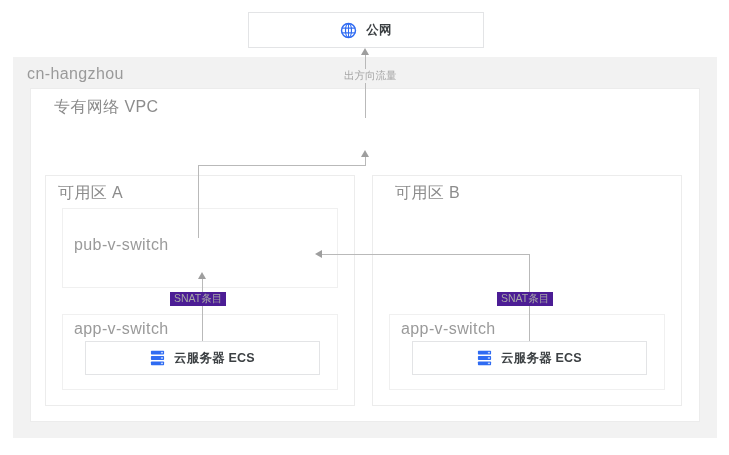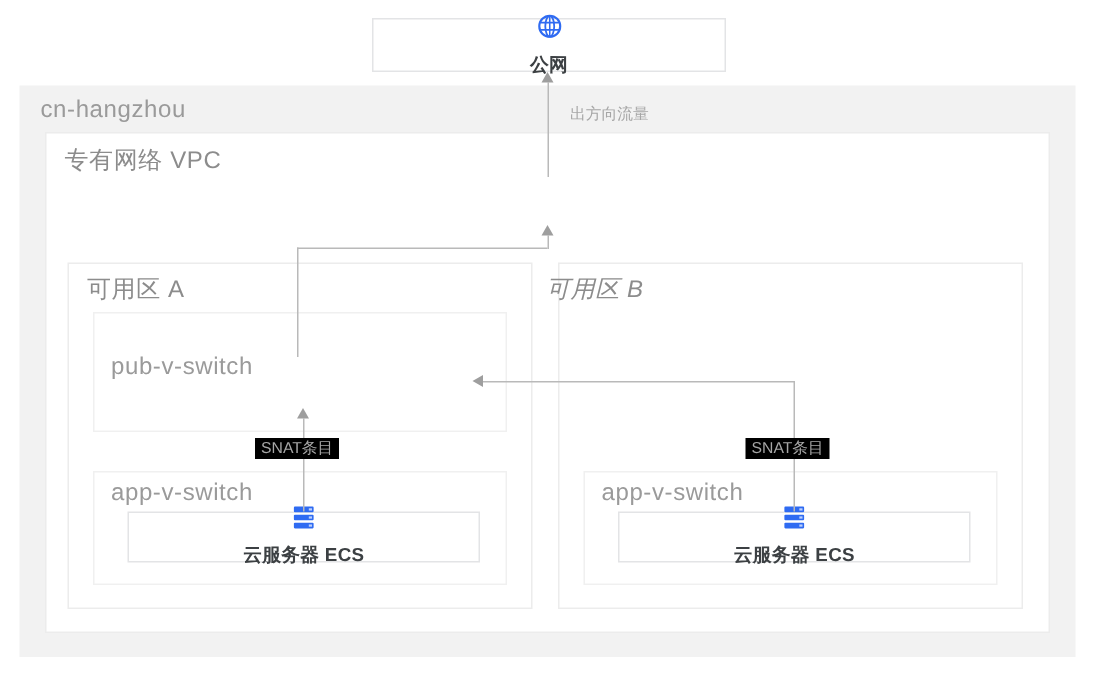--- a/index.html
+++ b/index.html
@@ -7,21 +7,21 @@
     width:729px;height:455px;
     background:#ffffff;
     font-family:"Liberation Sans","DejaVu Sans",sans-serif;
     -webkit-font-smoothing:antialiased;
     position:relative;
     overflow:hidden;
   }
   .canvas{position:absolute;left:0;top:0;width:729px;height:455px;}
 
   
-  .box{position:absolute;box-sizing:border-box;flex-direction:column;}
+  .box{position:absolute;box-sizing:border-box;}
 
   .node{
     background:#ffffff;
     border:1px solid #e3e4e6;
     display:flex;align-items:center;justify-content:center;
     gap:9px;
   }
   .node-label{
     font-size:12.5px;
     font-weight:bold;
@@ -62,21 +62,21 @@
   .hline{height:1px;}
 
   .edge-label{
     position:absolute;
     font-size:10.5px;
     color:#a6a6a6;
     white-space:nowrap;
     background:transparent;
   }
   .edge-label.on-gray{background:#f2f2f2;padding:0 4px;}
-  .edge-label.on-white{background:#000000;padding:0 4px;}
+  .edge-label.on-white{background:#4c1d95;padding:0 4px;}
 
   .arrow{position:absolute;width:0;height:0;}
   .arrow-up{
     border-left:4.5px solid transparent;
     border-right:4.5px solid transparent;
     border-bottom:7px solid #9e9e9e;
   }
   .arrow-left{
     border-top:4.5px solid transparent;
     border-bottom:4.5px solid transparent;
@@ -101,21 +101,21 @@
         <line x1="10" y1="1.8" x2="10" y2="18.2" stroke="#2f6bf2" stroke-width="1.2"></line>
       </svg>
     </span>
     <span class="node-label">公网</span>
   </div>
 
   <div class="box region" style="left:13px;top:57px;width:704px;height:381px;"></div>
   <div class="container-title" style="left:27px;top:65px;">cn-hangzhou</div>
 
   <div class="box vpc" style="left:30px;top:88px;width:670px;height:334px;"></div>
-  <div class="container-title cjk" style="left:43px;top:97px;">专有网络 VPC</div>
+  <div class="container-title cjk" style="left:54px;top:97px;">专有网络 VPC</div>
 
 
   <div class="box zone" style="left:45px;top:175px;width:310px;height:231px;"></div>
   <div class="container-title cjk" style="left:58px;top:183px;">可用区 A</div>
 
   <div class="box vswitch" style="left:62px;top:208px;width:276px;height:80px;"></div>
   <div class="container-title" style="left:74px;top:216px;margin-top:20px;">pub-v-switch</div>
 
 
   <div class="box vswitch" style="left:62px;top:314px;width:276px;height:76px;"></div>
@@ -129,42 +129,42 @@
         <rect x="0.6" y="12.9" width="14.8" height="4.3" rx="0.8" fill="#2f6bf2"></rect>
         <rect x="11.8" y="2.1" width="2.4" height="1.7" fill="#bcd0fb"></rect>
         <rect x="11.8" y="8.15" width="2.4" height="1.7" fill="#bcd0fb"></rect>
         <rect x="11.8" y="14.2" width="2.4" height="1.7" fill="#bcd0fb"></rect>
       </svg>
     </span>
     <span class="node-label">云服务器 ECS</span>
   </div>
 
   <div class="box zone" style="left:372px;top:175px;width:310px;height:231px;"></div>
-  <div class="container-title cjk" style="left:364px;top:183px;font-style:italic;">可用区 B</div>
+  <div class="container-title cjk" style="left:395px;top:183px;">可用区 B</div>
 
   <div class="box vswitch" style="left:389px;top:314px;width:276px;height:76px;"></div>
   <div class="container-title" style="left:401px;top:320px;">app-v-switch</div>
 
   <div class="box node" style="left:412px;top:341px;width:235px;height:34px;">
     <span class="icon">
       <svg width="15" height="16" viewBox="0 0 16 18">
         <rect x="0.6" y="0.8" width="14.8" height="4.3" rx="0.8" fill="#2f6bf2"></rect>
         <rect x="0.6" y="6.85" width="14.8" height="4.3" rx="0.8" fill="#2f6bf2"></rect>
         <rect x="0.6" y="12.9" width="14.8" height="4.3" rx="0.8" fill="#2f6bf2"></rect>
         <rect x="11.8" y="2.1" width="2.4" height="1.7" fill="#bcd0fb"></rect>
         <rect x="11.8" y="8.15" width="2.4" height="1.7" fill="#bcd0fb"></rect>
         <rect x="11.8" y="14.2" width="2.4" height="1.7" fill="#bcd0fb"></rect>
       </svg>
     </span>
     <span class="node-label">云服务器 ECS</span>
   </div>
 
   <div class="line vline" style="left:365px;top:55px;width:1px;height:63px;"></div>
   <div class="arrow arrow-up" style="left:361px;top:48px;"></div>
-  <div class="edge-label on-gray" style="left:340px;top:69px;margin-left:36px;">出方向流量</div>
+  <div class="edge-label on-gray" style="left:340px;top:69px;">出方向流量</div>
 
   <div class="line vline" style="left:198px;top:165px;width:1px;height:73px;"></div>
   <div class="line hline" style="left:198px;top:165px;width:167px;height:1px;"></div>
   <div class="line vline" style="left:365px;top:157px;width:1px;height:9px;"></div>
   <div class="arrow arrow-up" style="left:361px;top:150px;"></div>
 
   <div class="line vline" style="left:202px;top:279px;width:1px;height:62px;"></div>
   <div class="arrow arrow-up" style="left:198px;top:272px;"></div>
   <div class="edge-label on-white" style="left:170px;top:292px;">SNAT条目</div>
 

